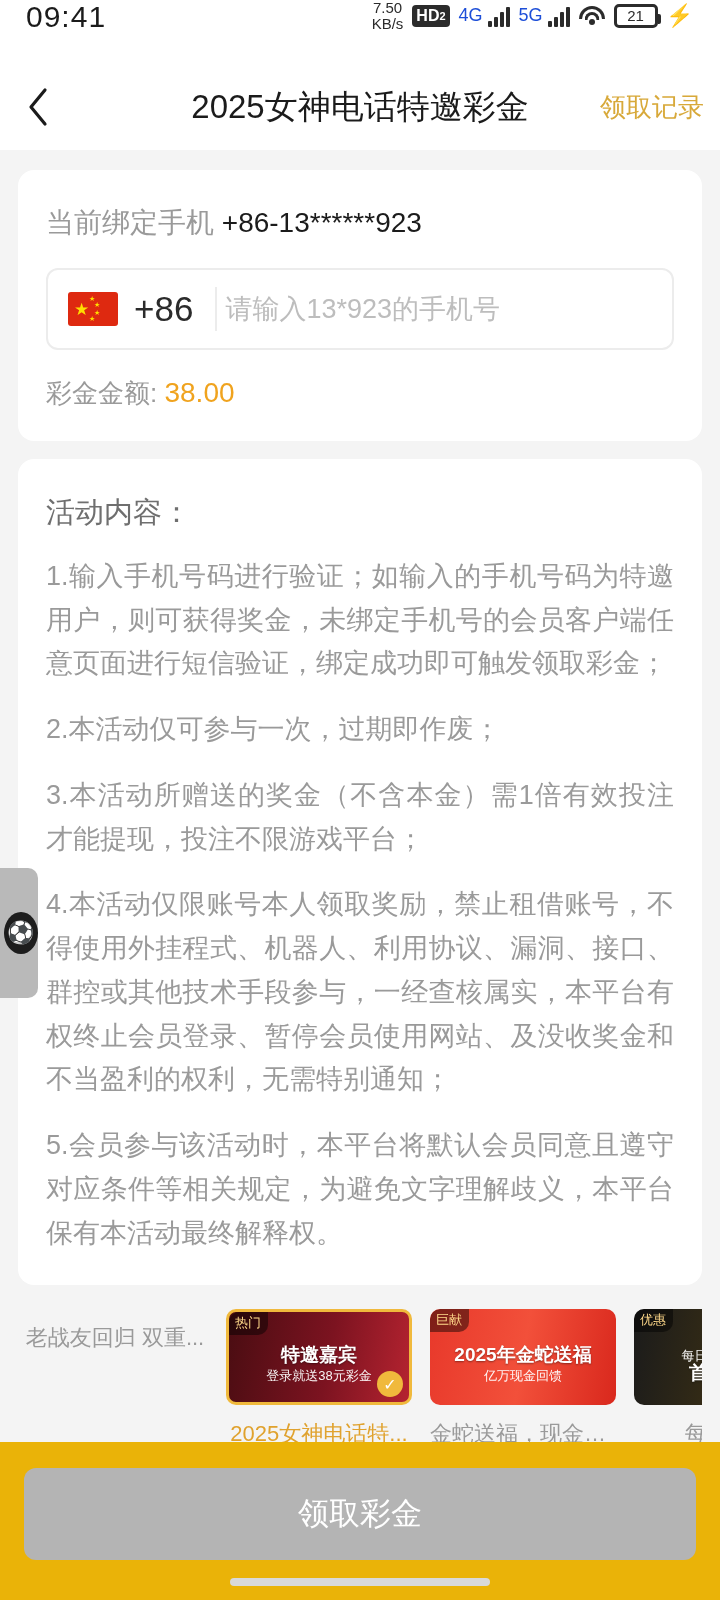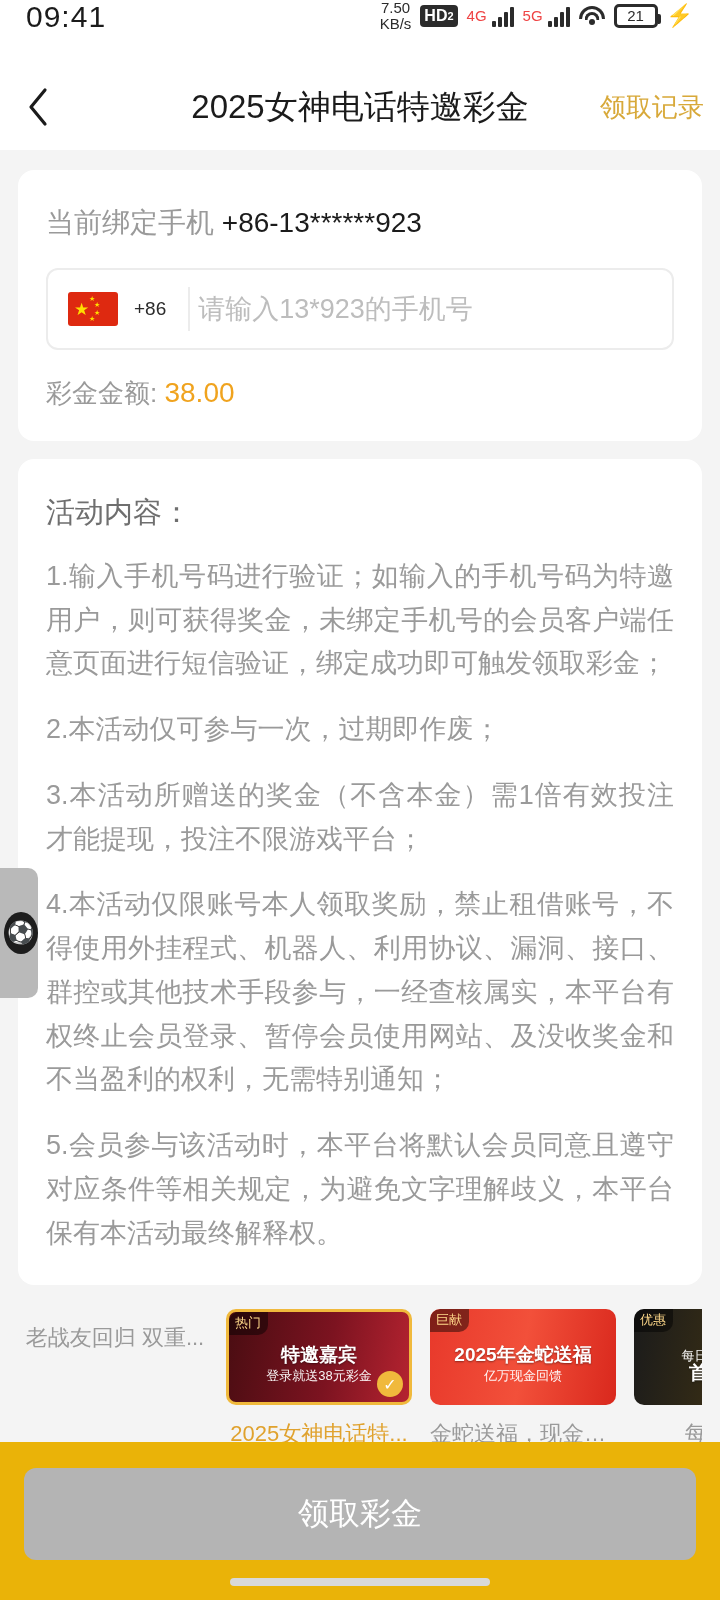--- a/index.html
+++ b/index.html
@@ -36,21 +36,21 @@
     text-align: center;
   }
   .badge-box {
     background: #2b2b2b; color: #fff;
     font-size: 16px; font-weight: bold;
     border-radius: 4px;
     padding: 2px 4px;
     display: flex; align-items: center;
   }
   .badge-box sub { font-size: 11px; }
-  .sig-label { font-size: 15px; color: #ef4444; margin-right: -4px; }
+  .sig-label { font-size: 18px; color: #1d4ed8; margin-right: -4px; }
   .bars { display: flex; align-items: flex-end; gap: 2px; height: 22px; }
   .bars i { display: block; width: 4px; background: #2b2b2b; border-radius: 1px; }
   .bars i:nth-child(1) { height: 6px; }
   .bars i:nth-child(2) { height: 10px; }
   .bars i:nth-child(3) { height: 15px; }
   .bars i:nth-child(4) { height: 20px; }
   .wifi { width: 26px; height: 20px; position: relative; }
   .wifi span {
     position: absolute; left: 50%; transform: translateX(-50%);
     border: 3px solid #2b2b2b; border-bottom: none;
@@ -134,21 +134,21 @@
   }
   .flag .big-star { color: #ffde00; font-size: 17px; line-height: 1; }
   .flag .mini {
     position: absolute; color: #ffde00; font-size: 7px; line-height: 1;
   }
   .flag .m1 { left: 21px; top: 3px; }
   .flag .m2 { left: 26px; top: 9px; }
   .flag .m3 { left: 26px; top: 17px; }
   .flag .m4 { left: 21px; top: 23px; }
   .cc {
-    font-size: 19px; color: #2b2b2b;
+    font-size: 35px; color: #2b2b2b;
     padding: 0 22px 0 16px;
     border-right: 2px solid #ececec;
     height: 44px; display: flex; align-items: center;
   }
   .phone-input input {
     flex: 1; border: none; outline: none;
     font-size: 27px; color: #2b2b2b;
     padding-left: 8px;
     font-family: "Liberation Sans", sans-serif;
     background: transparent;

